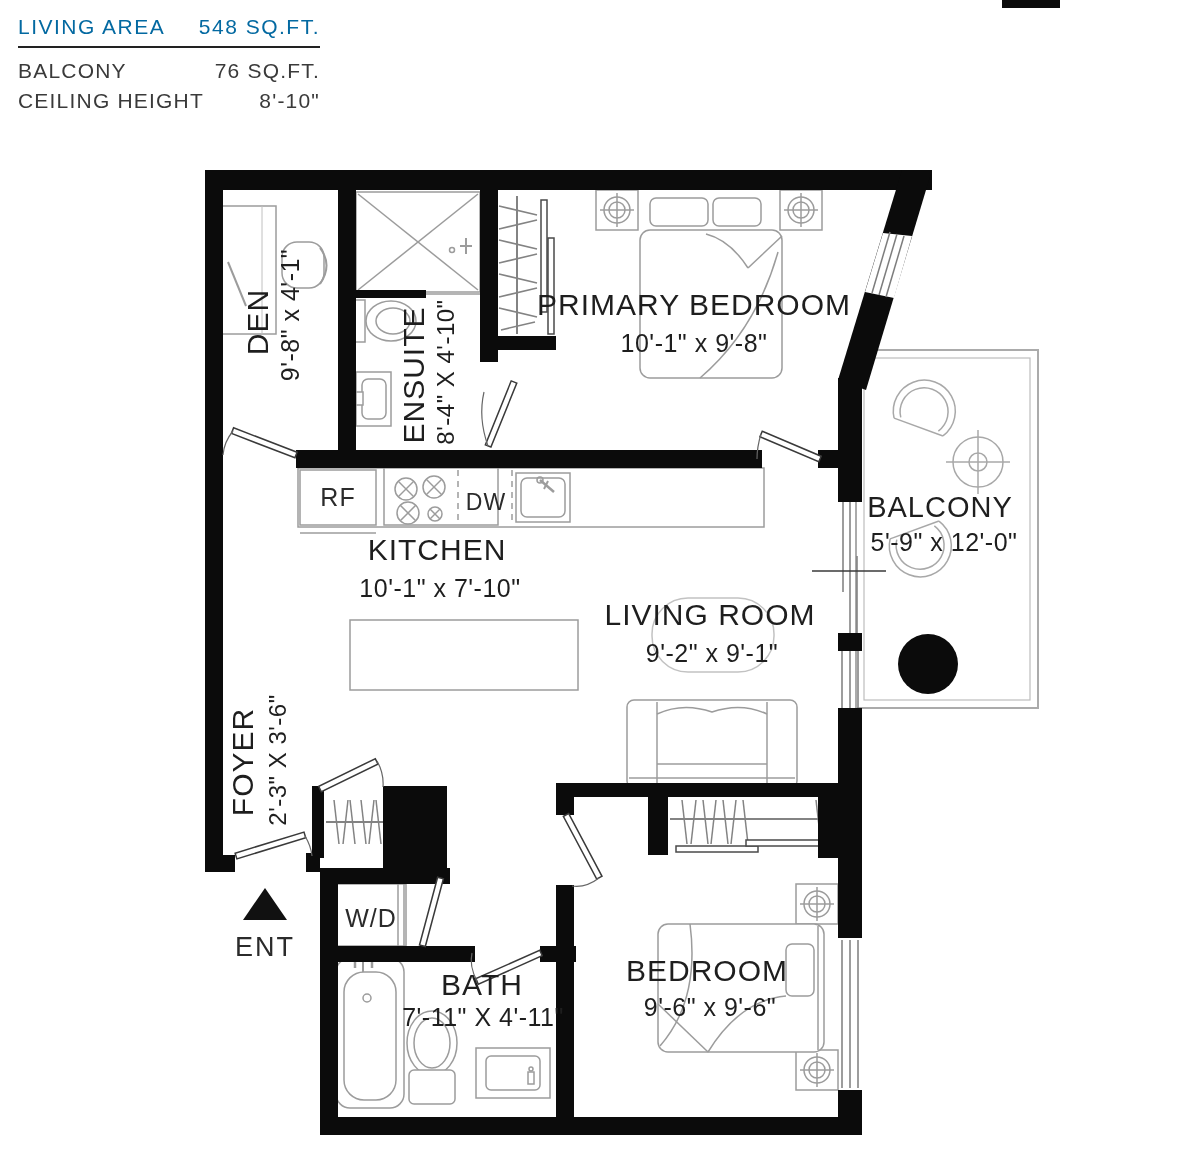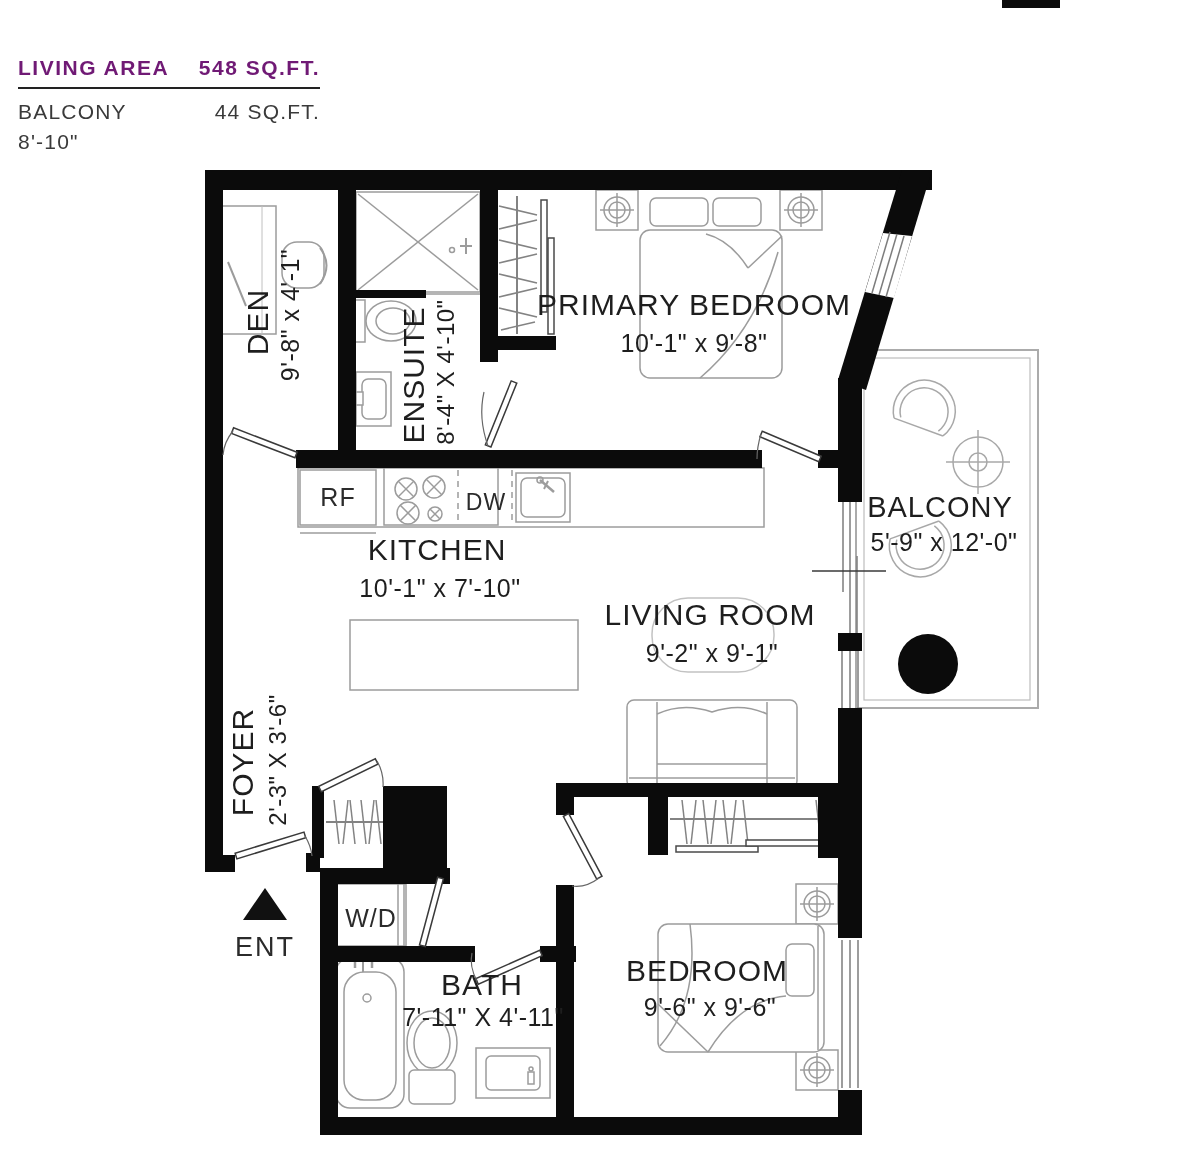--- a/index.html
+++ b/index.html
@@ -1,44 +1,45 @@
 <!DOCTYPE html>
 <html><head>
 <meta charset="utf-8">
 <style>
   html,body{margin:0;padding:0;background:#ffffff;}
   .page{position:relative;width:1200px;height:1158px;background:#fff;overflow:hidden;
         font-family:"Liberation Sans", sans-serif;}
   .legend{position:absolute;left:18px;top:12px;width:302px;color:#2e2e2e;}
   .legend-row{display:flex;justify-content:space-between;align-items:baseline;
               font-size:21px;letter-spacing:1.2px;line-height:30px;color:#3a3a3a;}
-  .legend-row.primary{color:#701a75;font-weight:bold;letter-spacing:1.5px;margin-top:41px;}
+  .legend-row.primary{color:#0369a1;font-weight:normal;letter-spacing:1.5px;}
   .legend-divider{height:0;border-bottom:2.5px solid #222;margin:4px 0 8px 0;}
   .plan-svg{position:absolute;left:0;top:0;}
   text{fill:#1e1e1e;font-family:"Liberation Sans", sans-serif;}
   .room-name{font-size:30px;letter-spacing:1px;}
   .room-dims{font-size:25px;letter-spacing:0.5px;}
   .small-label{font-size:25px;letter-spacing:1px;fill:#2b2b2b;}
 </style>
 </head>
 <body>
 
 <div class="page">
 
   <div class="legend">
     <div class="legend-row primary">
       <span>LIVING AREA</span>
       <span>548 SQ.FT.</span>
     </div>
     <div class="legend-divider"></div>
     <div class="legend-row">
       <span>BALCONY</span>
-      <span>44 SQ.FT.</span>
+      <span>76 SQ.FT.</span>
     </div>
     <div class="legend-row">
+      <span>CEILING HEIGHT</span>
       <span>8'-10"</span>
     </div>
   </div>
 
   <svg class="plan-svg" width="1200" height="1158" viewBox="0 0 1200 1158">
 
     <rect x="1002" y="0" width="58" height="8" fill="#0b0b0b"></rect>
 
     <g fill="none" stroke="#ababab">
       <rect x="856" y="350" width="182" height="358" stroke-width="2"></rect>

